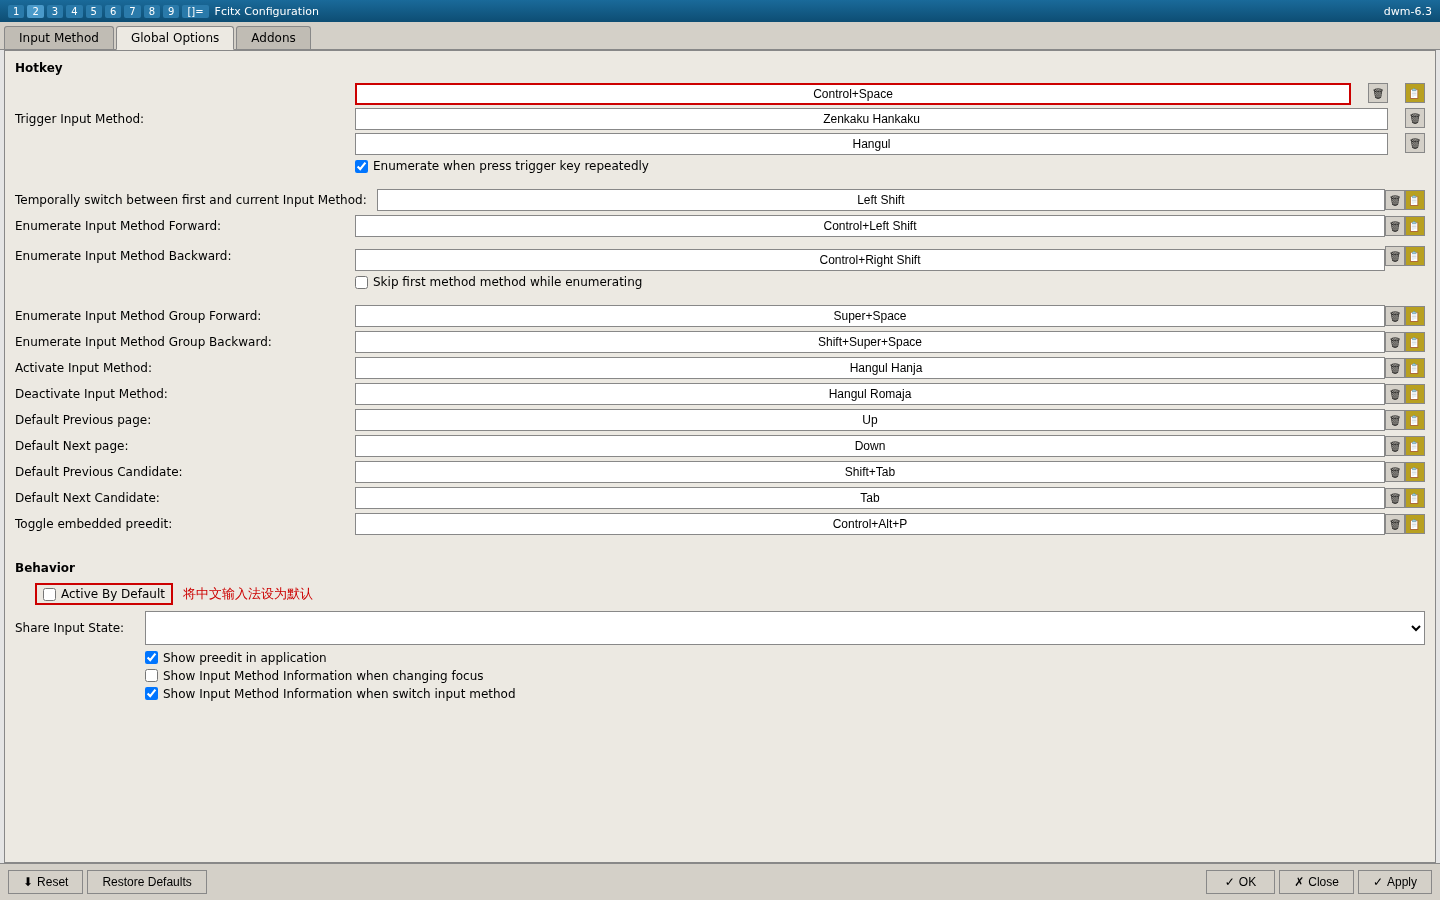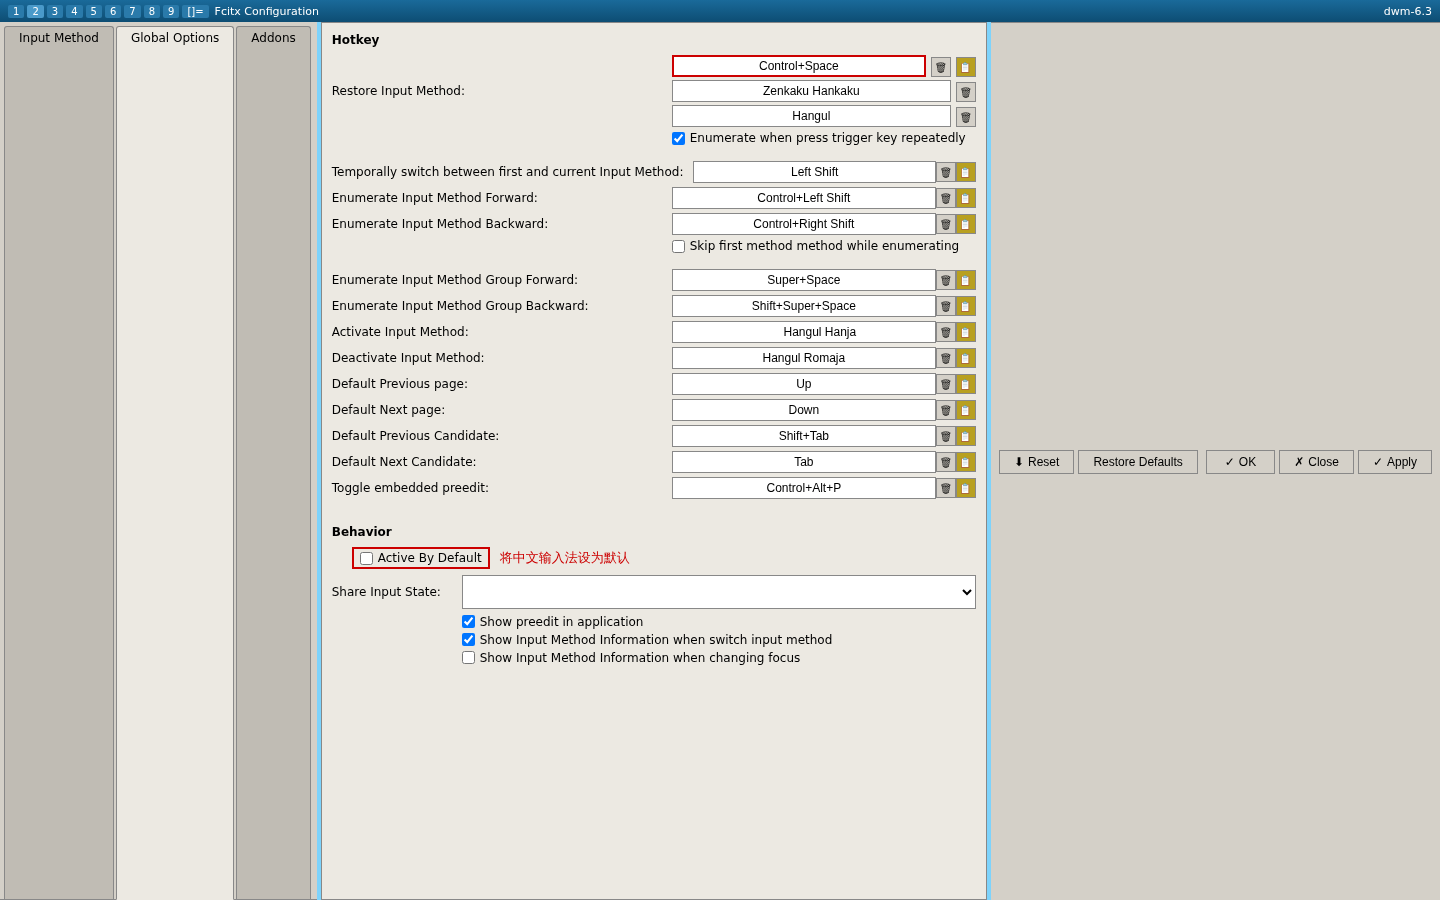--- a/index.html
+++ b/index.html
@@ -41,23 +41,23 @@
       border-radius: 2px;
       font-size: 10px;
     }
     .titlebar-tag.active {
       background: #4a9aca;
     }
 
     
     .main-window {
       flex: 1;
-      background: #7dd3fc;
-      display: flex;
-      flex-direction: row;
+      background: #e5e5e5;
+      display: flex;
+      flex-direction: column;
     }
 
     
     .tab-bar {
       display: flex;
       padding: 4px 4px 0 4px;
       background: #d4d0c8;
       border-bottom: 1px solid #888;
     }
     .tab {
@@ -114,22 +114,22 @@
     }
     .key-input-fields {
       flex: 1;
       display: flex;
       flex-direction: column;
       gap: 3px;
     }
 
     .key-field-row {
       display: flex;
-      align-items: flex-end;
-      gap: 5px;
+      align-items: flex-start;
+      gap: 17px;
     }
     .key-field {
       flex: 1;
       border: 1px solid #888;
       background: #fff;
       padding: 2px 6px;
       height: 22px;
       text-align: center;
       font-size: 12px;
     }
@@ -291,21 +291,21 @@
     <div class="tab">Input Method</div>
     <div class="tab active">Global Options</div>
     <div class="tab">Addons</div>
   </div>
 
   <div class="content-area">
 
     <div class="section-title">Hotkey</div>
 
     <div class="key-input-row">
-      <div class="key-input-label">Restore Input Method:</div>
+      <div class="key-input-label">Trigger Input Method:</div>
       <div class="key-input-fields">
 
         <div class="key-field-row">
           <input class="key-field red-border" type="text" value="Control+Space" readonly="" style="">
           <div class="icon-btn icon-btn-clear">🗑</div>
           <div class="icon-btn icon-btn-edit" style="background:#b8a020;">📋</div>
         </div>
 
         <div class="key-field-row">
           <input class="key-field" type="text" value="Zenkaku Hankaku" readonly="" style="">
@@ -335,21 +335,21 @@
 
     <div class="form-group">
       <div class="form-label">Enumerate Input Method Forward:</div>
       <input class="key-field" style="flex: 1 1 0%; text-align: center;" type="text" value="Control+Left Shift" readonly="">
       <div class="icon-btn icon-btn-clear">🗑</div>
       <div class="icon-btn icon-btn-edit" style="background:#b8a020;">📋</div>
     </div>
 
     <div class="form-group">
       <div class="form-label">Enumerate Input Method Backward:</div>
-      <input class="key-field" style="flex: 1 1 0%;" type="text" value="Control+Right Shift" readonly="">
+      <input class="key-field" style="flex: 1 1 0%; margin-top: 8px;" type="text" value="Control+Right Shift" readonly="">
       <div class="icon-btn icon-btn-clear">🗑</div>
       <div class="icon-btn icon-btn-edit" style="background:#b8a020;">📋</div>
     </div>
 
     <div class="checkbox-row">
       <input type="checkbox" style="">
       <span>Skip first method method while enumerating</span>
     </div>
 
     <div class="separator"></div>
@@ -436,27 +436,27 @@
         <option>Program</option>
       </select>
     </div>
 
     <div class="option-checkbox-row">
       <input type="checkbox" checked="" style="">
       <span>Show preedit in application</span>
     </div>
 
     <div class="option-checkbox-row">
+      <input type="checkbox" style="">
+      <span>Show Input Method Information when changing focus</span>
+    </div>
+
+    <div class="option-checkbox-row">
       <input type="checkbox" checked="" style="">
       <span>Show Input Method Information when switch input method</span>
-    </div>
-
-    <div class="option-checkbox-row">
-      <input type="checkbox" style="">
-      <span>Show Input Method Information when changing focus</span>
     </div>
 
     <div style="height:40px;"></div>
   </div>
 
   <div class="button-bar">
     <button class="btn">
       <span>⬇</span>
       <span>Reset</span>
     </button>

